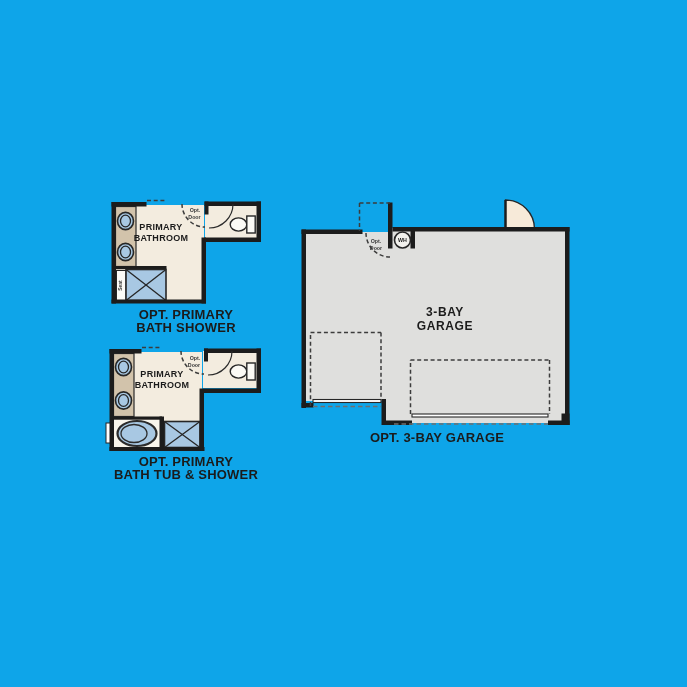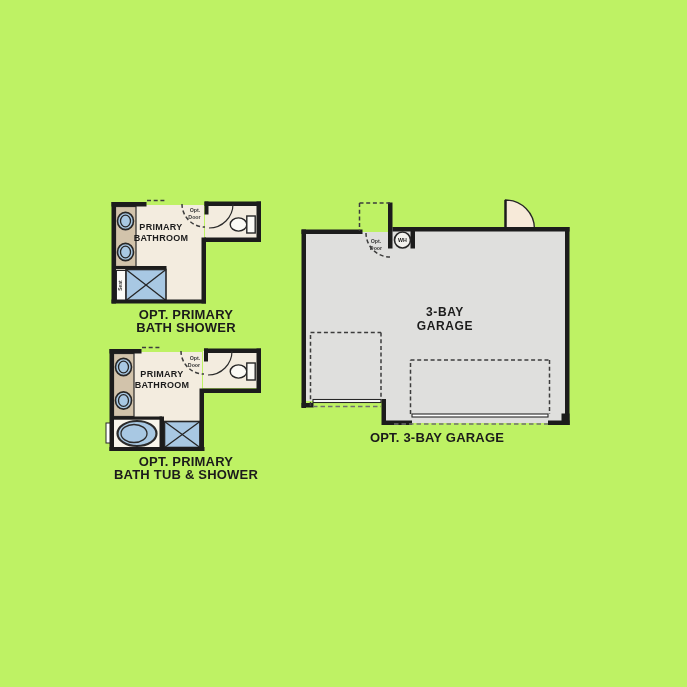--- a/index.html
+++ b/index.html
@@ -1,16 +1,16 @@
 <!DOCTYPE html>
 <html><head>
 <meta charset="utf-8">
 <style>
   html,body{margin:0;padding:0;background:#ffffff;}
-  .canvas{position:relative;width:687px;height:687px;background:#bef264;overflow:hidden;}
+  .canvas{position:relative;width:687px;height:687px;background:#0ea5e9;overflow:hidden;}
   svg{position:absolute;inset:0;}
   .wall{fill:#1c1c1c;}
   .dash{stroke:#3c3c3c;stroke-width:1.5;fill:none;stroke-dasharray:4 2.7;}
   .dashlite{stroke:#6f6f6f;stroke-width:1.6;fill:none;stroke-dasharray:4.5 3;}
   .arc{stroke:#2a2a2a;stroke-width:1.2;fill:none;}
   .fix{stroke:#262626;stroke-width:1.6;}
   .fixline{stroke:#262626;stroke-width:1.3;}
   .porcelain{stroke:#262626;stroke-width:1.4;}
   text{font-family:"Liberation Sans","DejaVu Sans",sans-serif;font-weight:bold;fill:#1b1b1b;text-anchor:middle;}
   .t-caption{font-size:13px;letter-spacing:.2px;}

